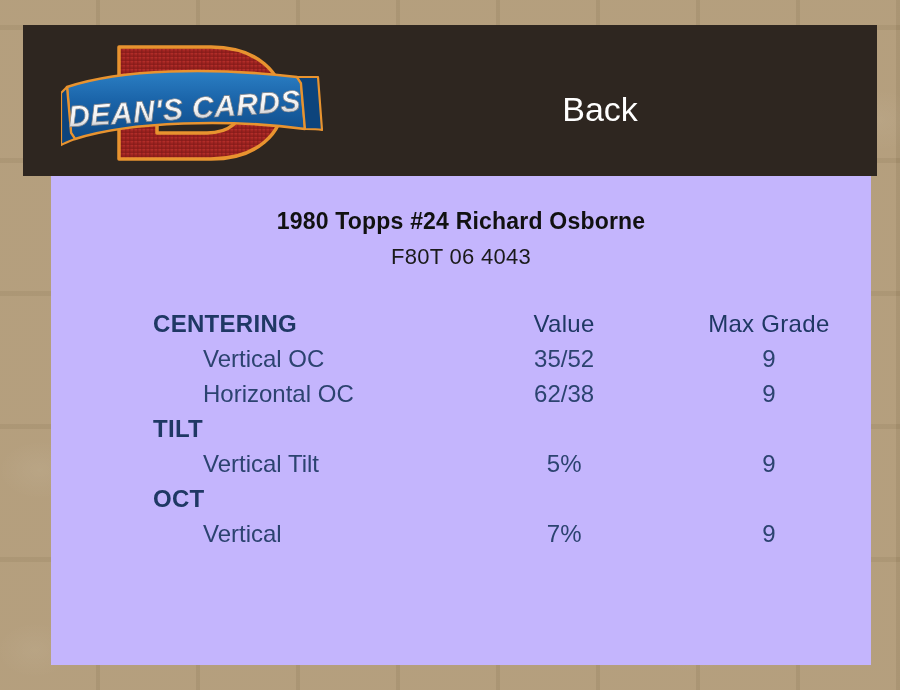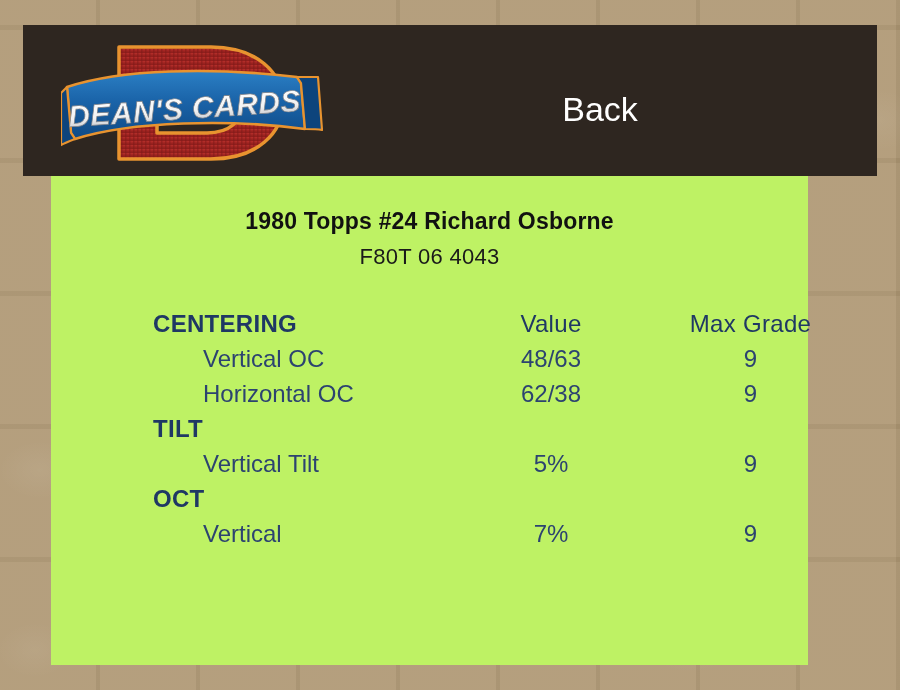--- a/index.html
+++ b/index.html
@@ -89,23 +89,23 @@
     line-height: 42px;
     font-weight: normal;
     margin-top: 16px;
   }
 
   
   #content-panel {
     position: absolute;
     left: 51px;
     top: 176px;
-    width: 757px;
+    width: 820px;
     height: 489px;
-    background: #bef264;
+    background: #c4b5fd;
     z-index: 2;
   }
 
   #card-title {
     position: absolute;
     left: 0;
     top: 32px;
     width: 100%;
     text-align: center;
     color: #111111;
@@ -248,21 +248,21 @@
         <col class="c-grade">
     </colgroup>
     <tbody id="stats-body">
         <tr>
           <th class="section-header-cell">CENTERING</th>
           <th class="col-header-cell">Value</th>
           <th class="col-header-cell">Max Grade</th>
         </tr>
         <tr>
           <td class="row-label-cell">Vertical OC</td>
-          <td class="row-value-cell">48/63</td>
+          <td class="row-value-cell">35/52</td>
           <td class="row-grade-cell">9</td>
         </tr>
         <tr>
           <td class="row-label-cell">Horizontal OC</td>
           <td class="row-value-cell">62/38</td>
           <td class="row-grade-cell">9</td>
         </tr>
         <tr>
           <th class="section-header-cell">TILT</th>
           <th class="col-header-cell"></th>

